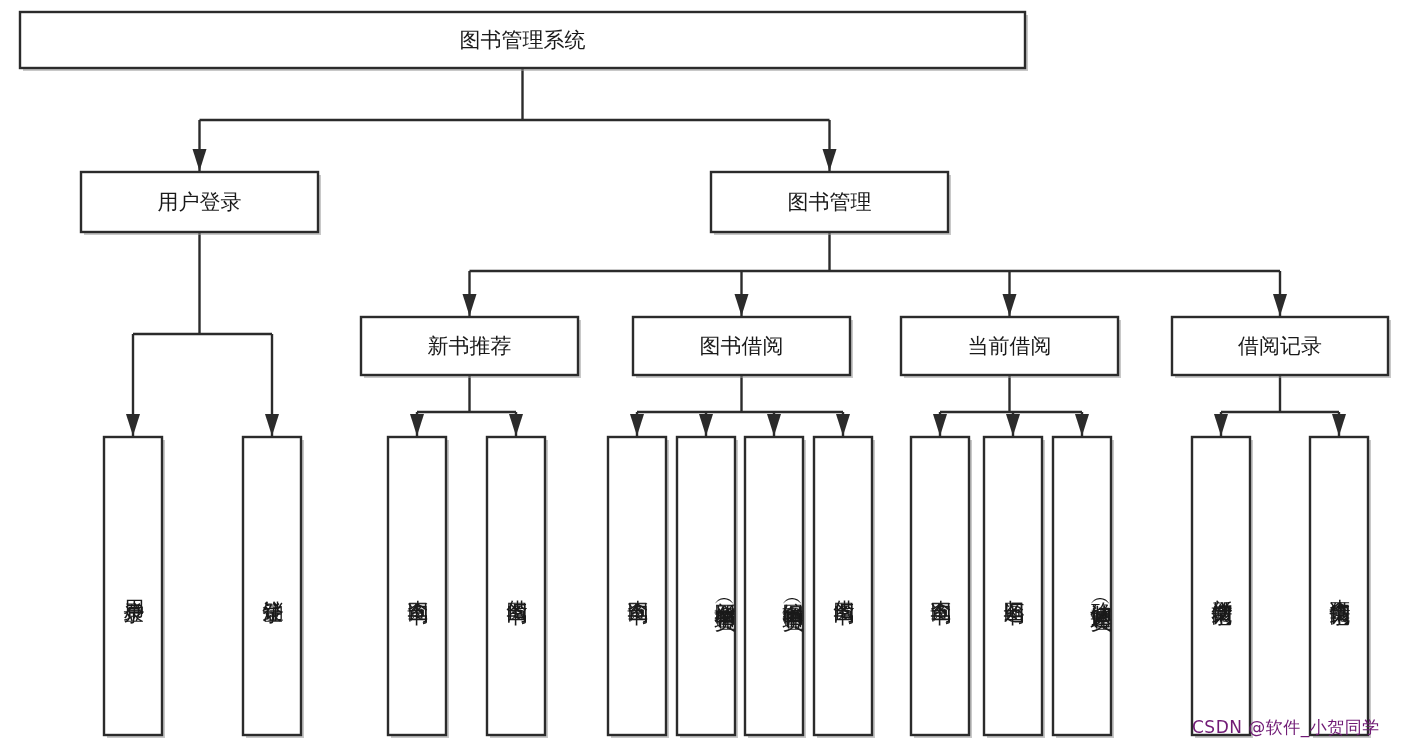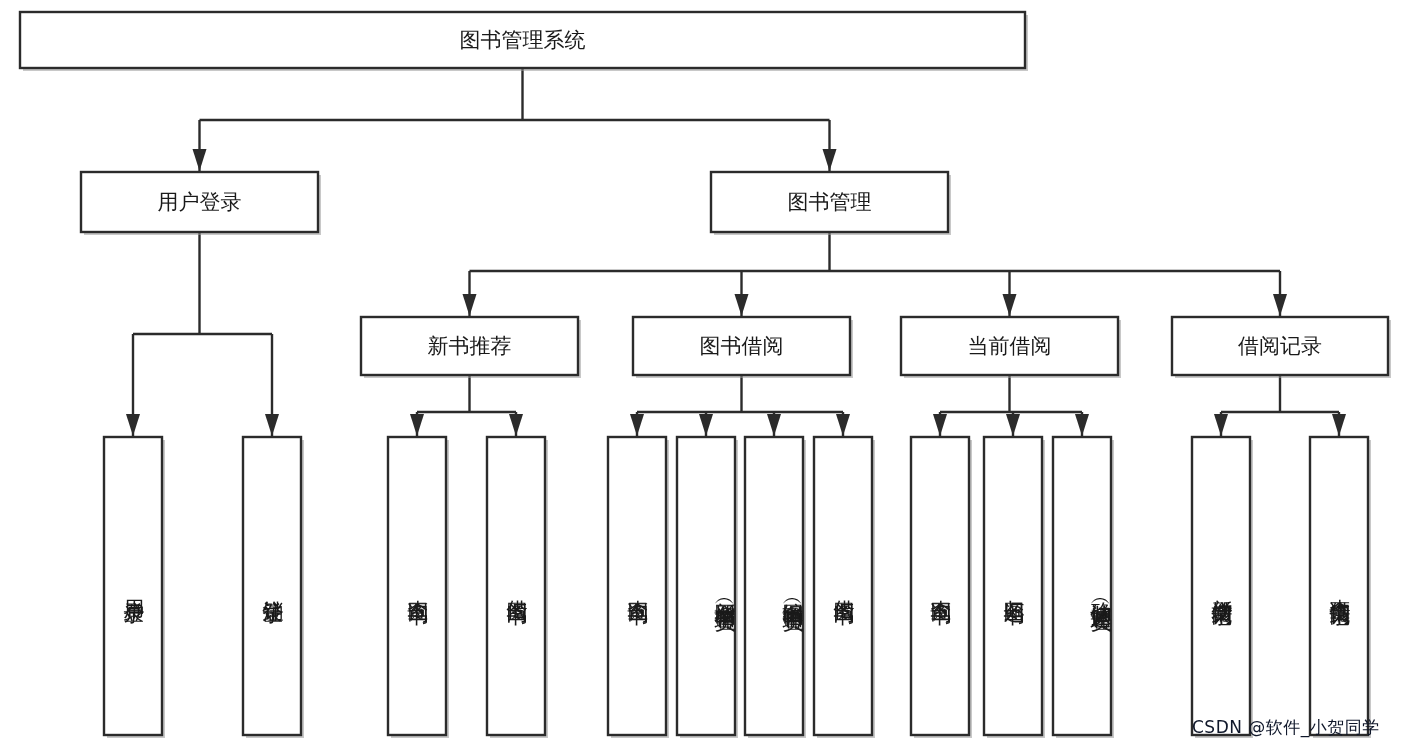--- a/index.html
+++ b/index.html
@@ -67,21 +67,21 @@
     text-align: center;
     pointer-events: none;
   }
   .vlabel.centered {
     align-items: center;
   }
   .watermark {
     position: absolute;
     font-family: "DejaVu Sans", "Liberation Sans", sans-serif;
     font-size: 17px;
-    color: #0f172a;
+    color: #701a75;
     white-space: nowrap;
     letter-spacing: .5px;
   }
 </style>
 </head>
 <body>
 
 <div id="diagram-root">
 
   <svg id="flow" viewBox="0 0 1405 747" xmlns="http://www.w3.org/2000/svg">

